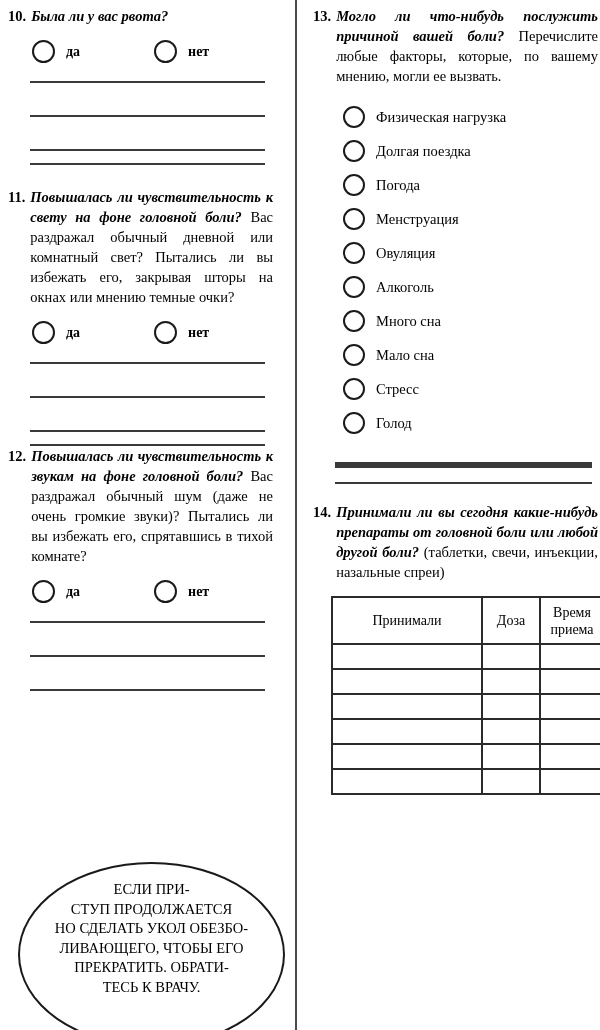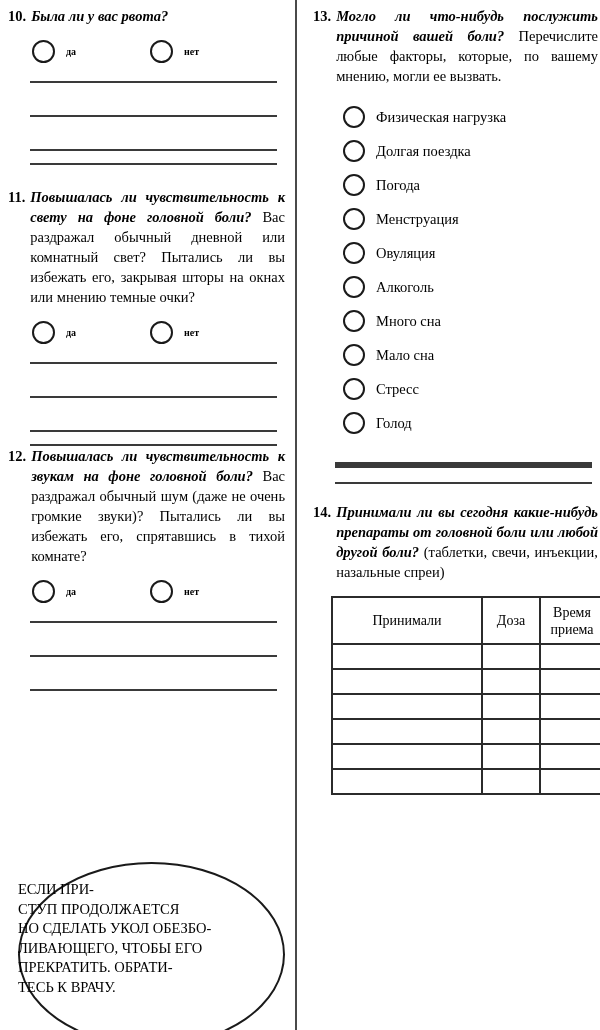--- a/index.html
+++ b/index.html
@@ -32,21 +32,21 @@
     height: 1030px;
     background: #4a4a4a;
   }
 
   
   .col {
     position: absolute;
     top: 0;
     box-sizing: border-box;
   }
-  .col-left  { left: 0;     width: 295px; padding: 0 10px 0 8px; }
+  .col-left  { left: 0;     width: 295px; padding: 0 22px 0 8px; }
   .col-right { left: 305px; width: 295px; padding: 0 2px 0 8px; }
 
   
   .question {
     display: flex;
     align-items: flex-start;
   }
   .q-num {
     font-weight: bold;
     font-size: 14.5px;
@@ -79,21 +79,21 @@
   .yesno .opt.second { margin-left: 74px; justify-content: space-between; }
   .radio {
     width: 23px;
     height: 23px;
     border: 2px solid #1a1a1a;
     border-radius: 50%;
     box-sizing: border-box;
     flex: 0 0 auto;
   }
   .yesno .lbl {
-    font-size: 10px;
+    font-size: 14px;
     font-weight: bold;
     margin-left: 11px;
   }
 
   
   .lines { margin-top: 18px; }
   .wline {
     height: 0;
     border-top: 2px solid #3a3a3a;
     margin: 0 8px 0 22px;
@@ -164,20 +164,21 @@
     inset: 0;
     border: 2px solid #1a1a1a;
     border-radius: 50%;
     box-sizing: border-box;
   }
   .oval-text {
     position: absolute;
     left: 0;
     top: 18px;
     width: 267px;
+    text-align: center;
     font-size: 14.5px;
     line-height: 19.5px;
     letter-spacing: 0px;
   }
   .oval-text div { white-space: nowrap; }
 </style>
 </head>
 <body>
 
 <div class="page">

